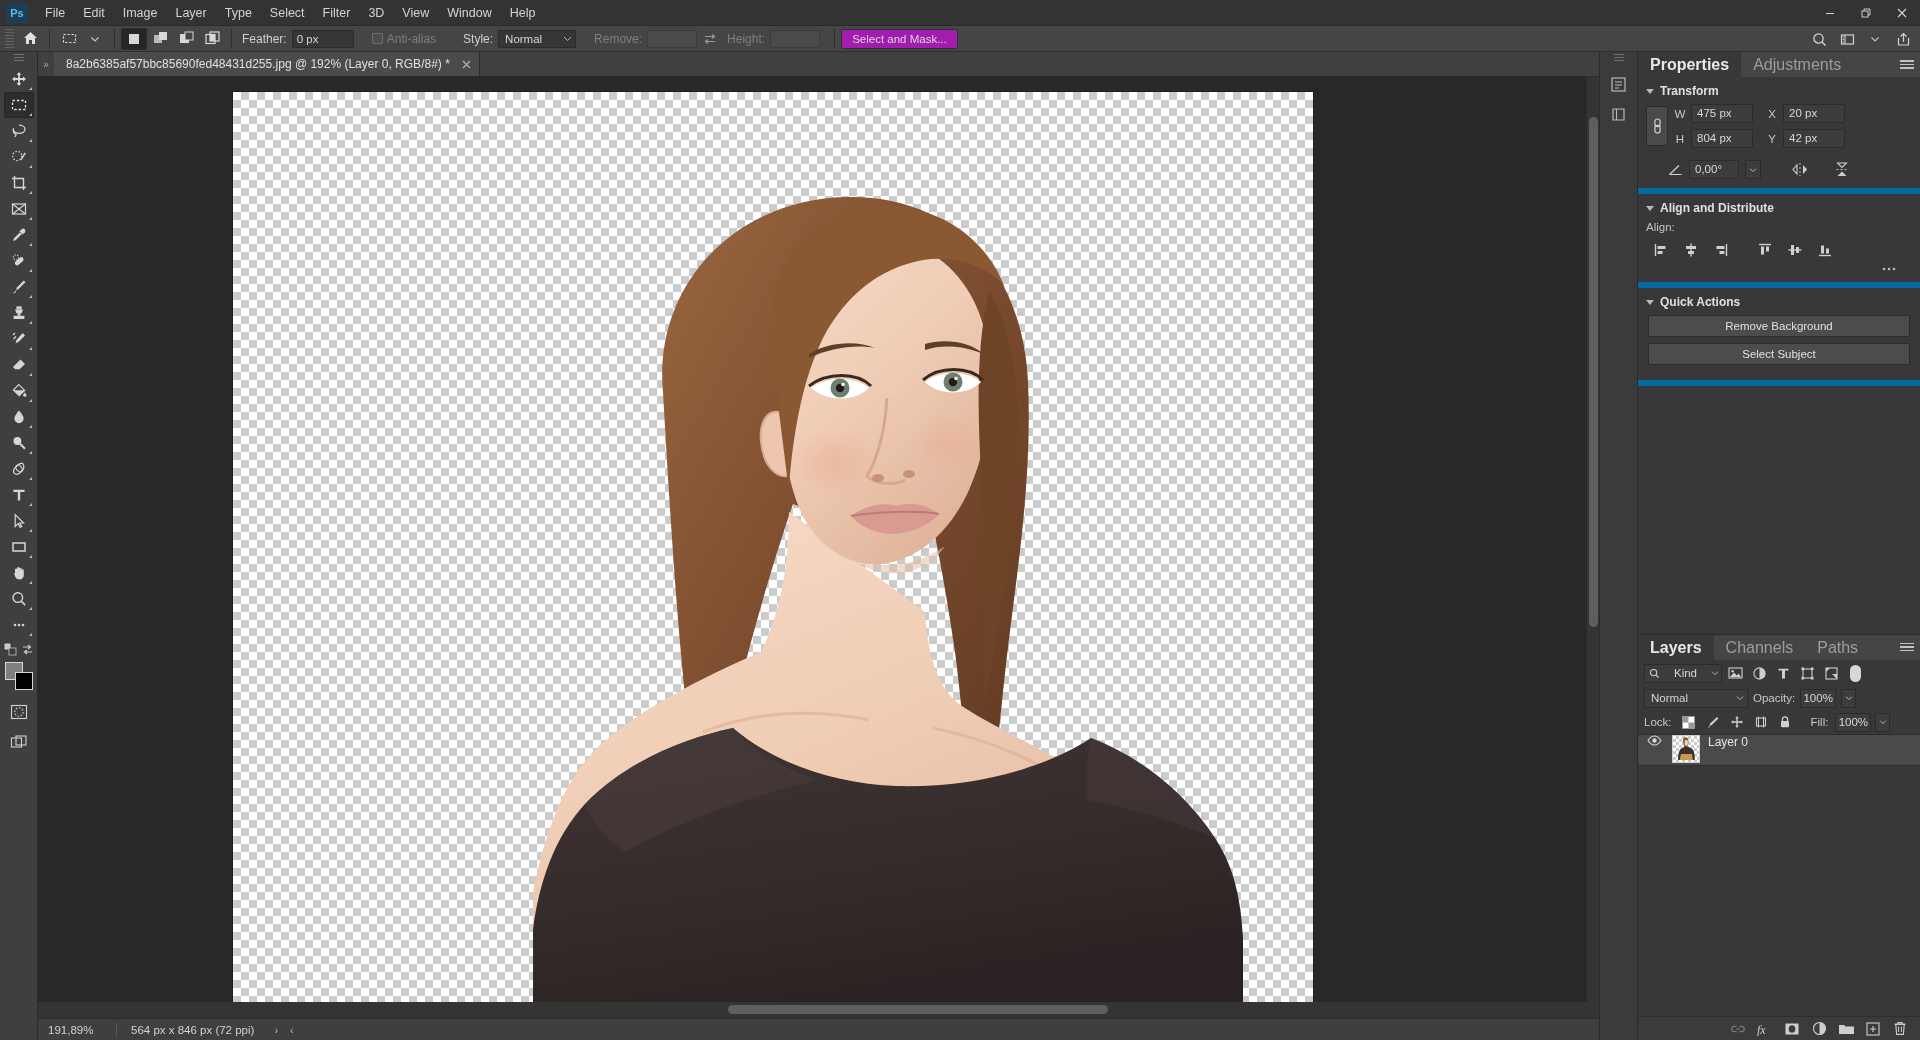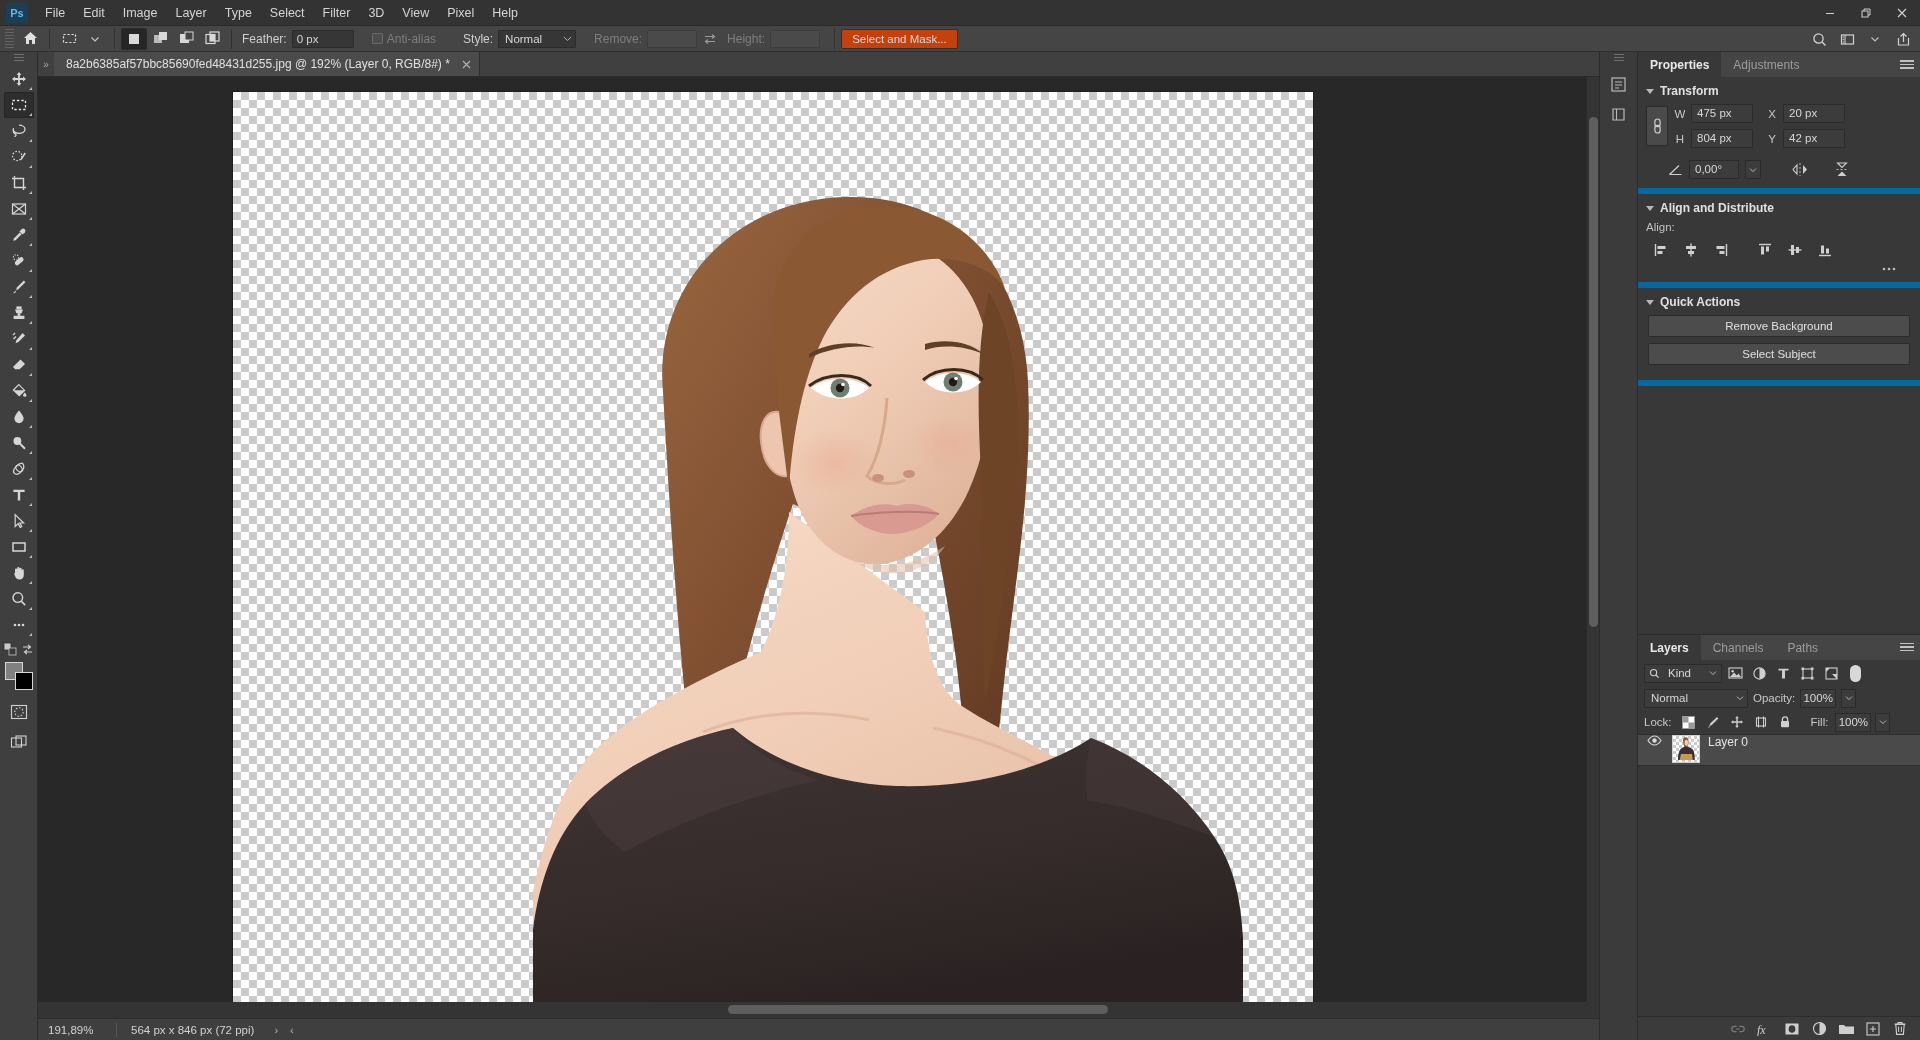--- a/index.html
+++ b/index.html
@@ -48,21 +48,21 @@
     height: 18px; line-height: 16px; font-size: 11.5px; padding: 0 4px; border-radius: 1px;
   }
   .opt-field.disabled { background: #4a4a4a; border-color: #3d3d3d; color: #6e6e6e; }
   .opt-select {
     background: #363636; border: 1px solid #2b2b2b; height: 18px; display: flex;
     align-items: center; padding: 0 3px 0 6px; font-size: 11.5px; color: #d6d6d6; border-radius: 1px;
   }
   .opt-select .chev { margin-left: auto; padding-left: 8px; color: #b0b0b0; }
   .checkbox { width: 11px; height: 11px; background: #4d4d4d; border: 1px solid #6a6a6a; border-radius: 1px; }
   .btn-gray {
-    background: #c2410c; border: 1px solid #2f2f2f; color: #d8d8d8; font-size: 11.5px;
+    background: #a21caf; border: 1px solid #2f2f2f; color: #d8d8d8; font-size: 11.5px;
     height: 20px; padding: 0 10px; border-radius: 2px; display: flex; align-items: center;
   }
   .opt-right { position: absolute; right: 4px; top: 0; height: 26px; display: flex; align-items: center; gap: 2px; }
 
   
   .mainrow { flex: 1 1 auto; display: flex; min-height: 0; }
 
   
   .toolbar {
     width: 38px; flex: 0 0 38px; background: #3f3f3f; border-right: 1px solid #2b2b2b;
@@ -120,21 +120,21 @@
   .rightdock { width: 38px; flex: 0 0 38px; background: #3b3b3b; border-left: 1px solid #2b2b2b;
     display: flex; flex-direction: column; align-items: center; padding-top: 2px; }
   .rd-grip { width: 10px; height: 9px; margin-bottom: 6px;
     background: repeating-linear-gradient(to bottom, #707070 0 1px, transparent 1px 3px); }
   .rd-icon { width: 30px; height: 30px; display: flex; align-items: center; justify-content: center; border-radius: 2px; }
 
   .panels { width: 283px; flex: 0 0 283px; background: #383838; display: flex; flex-direction: column;
     border-left: 1px solid #2b2b2b; }
 
   .panel-tabs { height: 25px; flex: 0 0 25px; background: #454545; display: flex; align-items: stretch; position: relative; }
-  .ptab { display: flex; align-items: center; padding: 0 12px; font-size: 12px; color: #9d9d9d; }
+  .ptab { display: flex; align-items: center; padding: 0 12px; font-size: 16px; color: #9d9d9d; }
   .ptab.active { background: #383838; color: #e8e8e8; font-weight: bold; }
   .pmenu { position: absolute; right: 6px; top: 0; height: 25px; display: flex; align-items: center; }
   .hamburger { width: 14px; height: 10px; background:
       repeating-linear-gradient(to bottom, #c2c2c2 0 1.5px, transparent 1.5px 3.5px); }
 
   .prop-head { height: 30px; display: flex; align-items: center; gap: 10px; padding: 0 10px;
     border-bottom: 1px solid #2e2e2e; }
   .prop-thumb { width: 20px; height: 20px; background: #5a5a5a; border: 1px solid #2b2b2b;
     display: flex; align-items: center; justify-content: center; }
 
@@ -164,21 +164,21 @@
 
   .qa-btn { height: 22px; margin: 0 10px 6px 10px; background: #4c4c4c; border: 1px solid #2b2b2b;
     color: #e0e0e0; font-size: 11.5px; display: flex; align-items: center; justify-content: center; border-radius: 2px; }
 
   .spacer-fill { flex: 1 1 auto; background: #383838; }
 
   
   .layers-panel { flex: 0 0 auto; display: flex; flex-direction: column; border-top: 1px solid #2b2b2b; }
   .filter-row { height: 26px; display: flex; align-items: center; gap: 2px; padding: 0 6px; }
   .kind-select { width: 78px; height: 19px; background: #3c3c3c; border: 1px solid #2b2b2b;
-    display: flex; align-items: center; gap: 8px; padding: 0 4px; font-size: 11.5px; color: #d6d6d6; }
+    display: flex; align-items: center; gap: 14px; padding: 0 4px; font-size: 11.5px; color: #d6d6d6; }
   .kind-select .chev { margin-left: auto; }
   .fi { width: 22px; height: 20px; display: flex; align-items: center; justify-content: center; }
   .toggle-pill { width: 11px; height: 17px; background: #d8d8d8; border-radius: 6px; margin-left: 6px; }
 
   .blend-row { height: 24px; display: flex; align-items: center; gap: 5px; padding: 0 6px; }
   .blend-select { width: 104px; height: 19px; background: #3c3c3c; border: 1px solid #2b2b2b;
     display: flex; align-items: center; padding: 0 3px 0 6px; font-size: 11.5px; color: #d6d6d6; }
   .blend-select .chev { margin-left: auto; }
   .op-input { width: 36px; height: 19px; background: #3c3c3c; border: 1px solid #2b2b2b;
     color: #d8d8d8; font-size: 11.5px; text-align: center; line-height: 17px; }
@@ -216,21 +216,21 @@
     <div class="ps-logo">Ps</div>
     <div class="menu-item">File</div>
     <div class="menu-item">Edit</div>
     <div class="menu-item">Image</div>
     <div class="menu-item">Layer</div>
     <div class="menu-item">Type</div>
     <div class="menu-item">Select</div>
     <div class="menu-item">Filter</div>
     <div class="menu-item">3D</div>
     <div class="menu-item">View</div>
-    <div class="menu-item">Pixel</div>
+    <div class="menu-item">Window</div>
     <div class="menu-item">Help</div>
 
     <div class="win-btns">
       <div class="win-btn">
         <svg width="12" height="12" viewBox="0 0 12 12">
             <rect x="2" y="6" width="8" height="1" fill="#cfcfcf"></rect>
           </svg>
       </div>
       <div class="win-btn">
         <svg width="12" height="12" viewBox="0 0 12 12">

